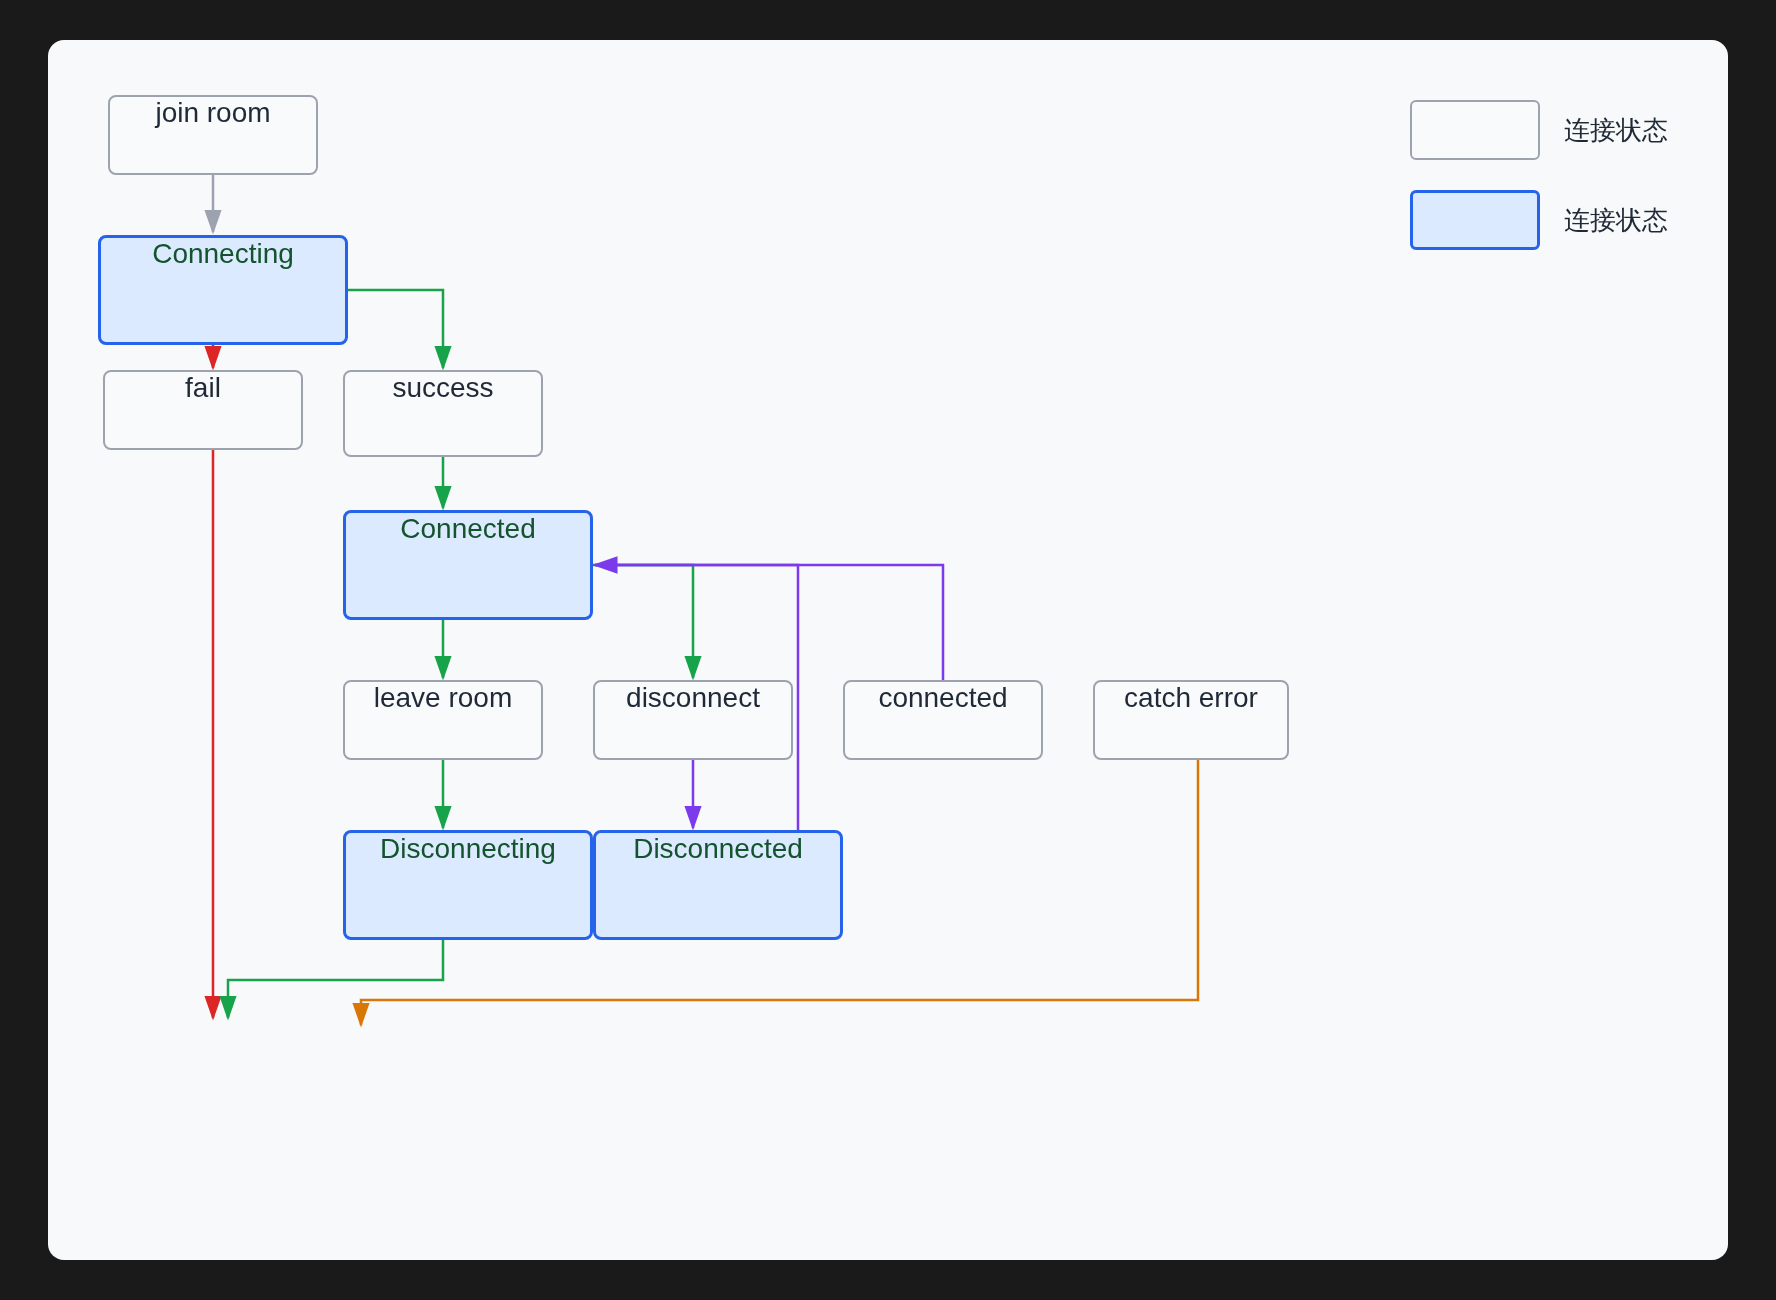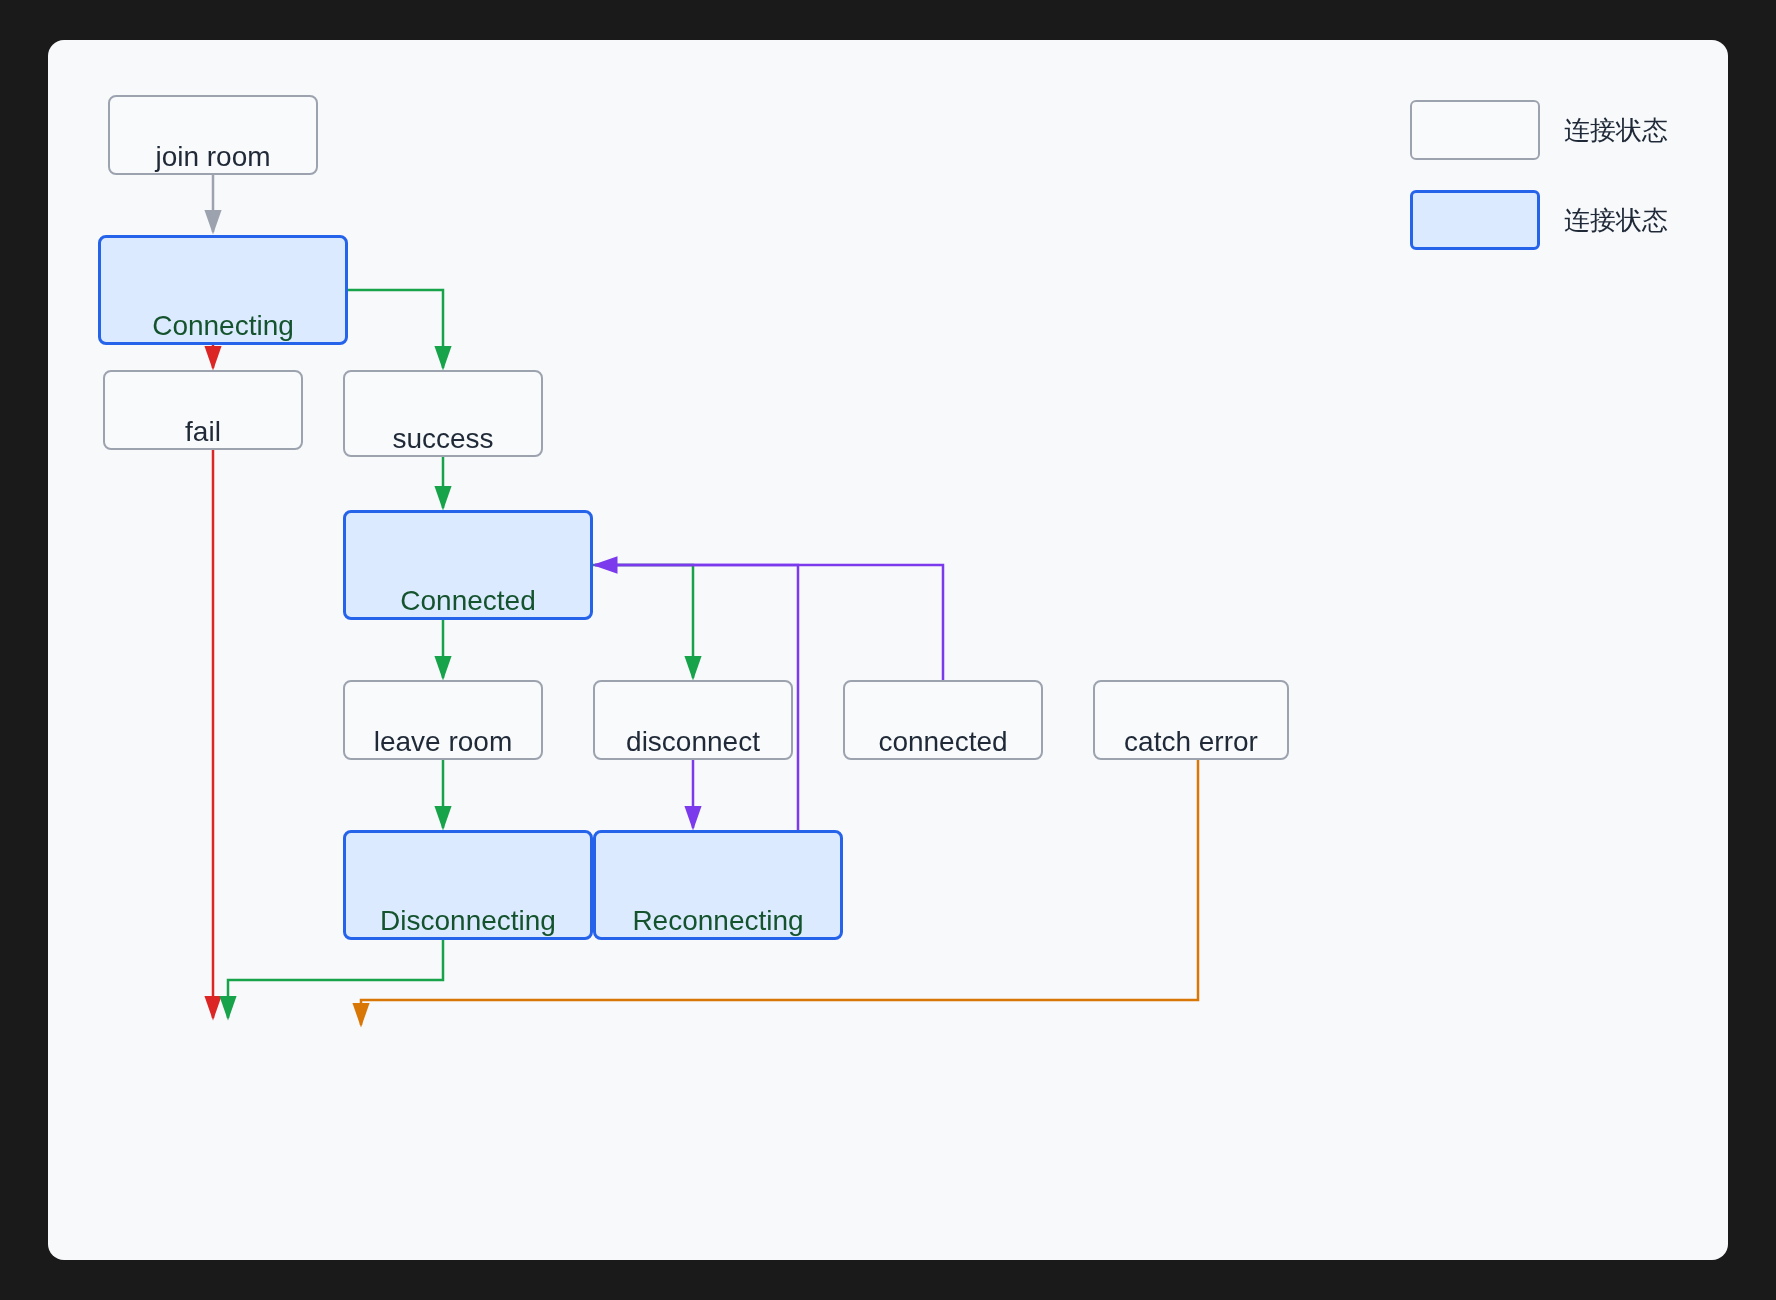--- a/index.html
+++ b/index.html
@@ -17,21 +17,21 @@
       border-radius: 16px;
       width: 1680px;
       height: 1220px;
       position: relative;
       overflow: hidden;
     }
     
     .node {
       position: absolute;
       display: flex;
-      align-items: flex-end;
+      align-items: flex-start;
       justify-content: center;
       border-radius: 8px;
       font-size: 28px;
       font-weight: 500;
     }
     .state-node {
       background: #dbeafe;
       border: 3px solid #2563eb;
       color: #14532d;
       width: 240px;
@@ -186,21 +186,21 @@
 
   <div class="node event-node" id="node-catch-error">
     <span>catch error</span>
   </div>
 
   <div class="node state-node" id="node-disconnecting">
     <span>Disconnecting</span>
   </div>
 
   <div class="node state-node" id="node-reconnecting">
-    <span>Reconnecting</span>
+    <span>Disconnected</span>
   </div>
 
 
   <div class="legend">
     <div class="legend-item">
       <div class="legend-box-event"></div>
       <span class="legend-label">连接状态</span>
     </div>
     <div class="legend-item">
       <div class="legend-box-state"></div>

